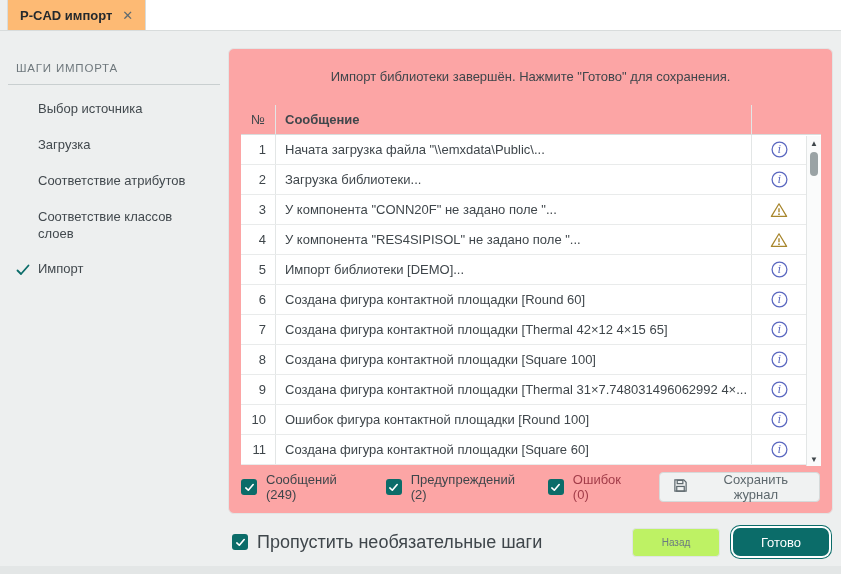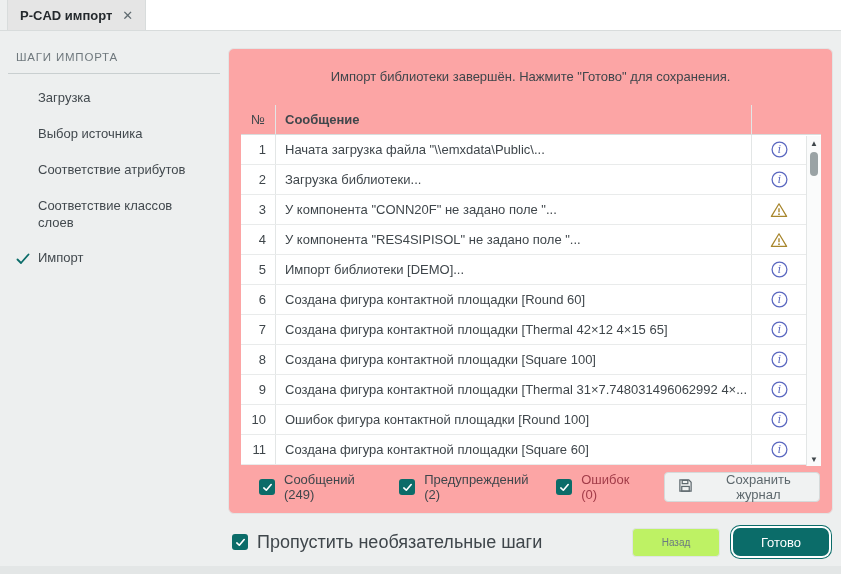--- a/index.html
+++ b/index.html
@@ -12,28 +12,28 @@
   }
   
   .tabstrip {
     position: absolute; left:0; top:0; width:841px; height:31px;
     background:#ffffff; border-bottom:1px solid #d8dcdc;
     display:flex; align-items:stretch;
   }
   .tab-notch { width:8px; background:#edefef; border-right:1px solid #d8dcdc; }
   .tab {
     display:flex; align-items:center; gap:10px;
-    padding:0 12px; background:#e5e5e5;
+    padding:0 12px; background:#fdba74;
     border-right:1px solid #d8dcdc;
     cursor:default;
   }
   .tab-label { font-size:13px; font-weight:bold; color:#24292d; white-space:nowrap; }
   .tab-close { font-size:13px; color:#5f6a70; cursor:pointer; line-height:1; }
   
-  .sidebar { position:absolute; left:0; top:31px; width:228px; bottom:0; padding:20px 10px 0 16px; }
+  .sidebar { position:absolute; left:0; top:42px; width:228px; bottom:0; padding:20px 10px 0 16px; }
   .sb-header { font-size:11.5px; letter-spacing:.8px; color:#6f787d; padding-left:0; }
   .sb-divider { border-top:1px solid #c9cfd0; margin:10px -2px 16px -8px; }
   .sb-item { display:flex; align-items:flex-start; margin-bottom:19px; cursor:pointer; }
   .sb-check { width:22px; flex:0 0 22px; padding-top:1px; }
   .sb-label { font-size:13px; color:#42494e; line-height:1.3; max-width:172px; }
   
   .panel {
     position:absolute; left:228px; top:48px; width:605px; height:466px;
     background:#fca5a5; border:1px solid #e2e5e5; border-radius:6px;
   }
@@ -57,21 +57,21 @@
     background:#fafbfb; border-left:1px solid #e3e6e6;
     display:flex; flex-direction:column; align-items:center;
   }
   .scr-arrow { width:100%; height:14px; display:flex; align-items:center; justify-content:center;
                font-size:8px; color:#3f464b; cursor:pointer; }
   .scr-thumb { width:8px; height:24px; background:#9aa3a5; border-radius:4px; margin-top:2px; cursor:grab; }
   .scr-spacer { flex:1 1 auto; }
   
   .filters {
     position:absolute; left:12px; right:12px; bottom:11px; height:30px;
-    display:flex; align-items:center; gap:26px;margin-left:18px;
+    display:flex; align-items:center; gap:26px;
   }
   .filter { display:flex; align-items:center; gap:9px; cursor:pointer; font-size:13px; }
   .cbx {
     width:16px; height:16px; border-radius:3px; background:#0b6c69;
     display:flex; align-items:center; justify-content:center; flex:0 0 16px;
   }
   .save-btn {
     margin-left:auto; height:30px; padding:0 13px; display:flex; align-items:center; gap:18px;
     background:#f0f2f2; border:1px solid #d5dada; border-radius:4px;
     font-size:13px; color:#5d686d; cursor:pointer;
@@ -106,25 +106,25 @@
     <span class="tab-close">✕</span>
   </div>
 </div>
 
 <aside class="sidebar">
   <div class="sb-header">ШАГИ ИМПОРТА</div>
   <div class="sb-divider"></div>
   <div id="sb-items">
       <div class="sb-item">
         <span class="sb-check"></span>
+                 <span class="sb-label">Выбор источника</span>
+      </div>
+      <div class="sb-item">
+        <span class="sb-check"></span>
                  <span class="sb-label">Загрузка</span>
-      </div>
-      <div class="sb-item">
-        <span class="sb-check"></span>
-                 <span class="sb-label">Выбор источника</span>
       </div>
       <div class="sb-item">
         <span class="sb-check"></span>
                  <span class="sb-label">Соответствие атрибутов</span>
       </div>
       <div class="sb-item">
         <span class="sb-check"></span>
                  <span class="sb-label">Соответствие классов слоев</span>
       </div>
       <div class="sb-item">

